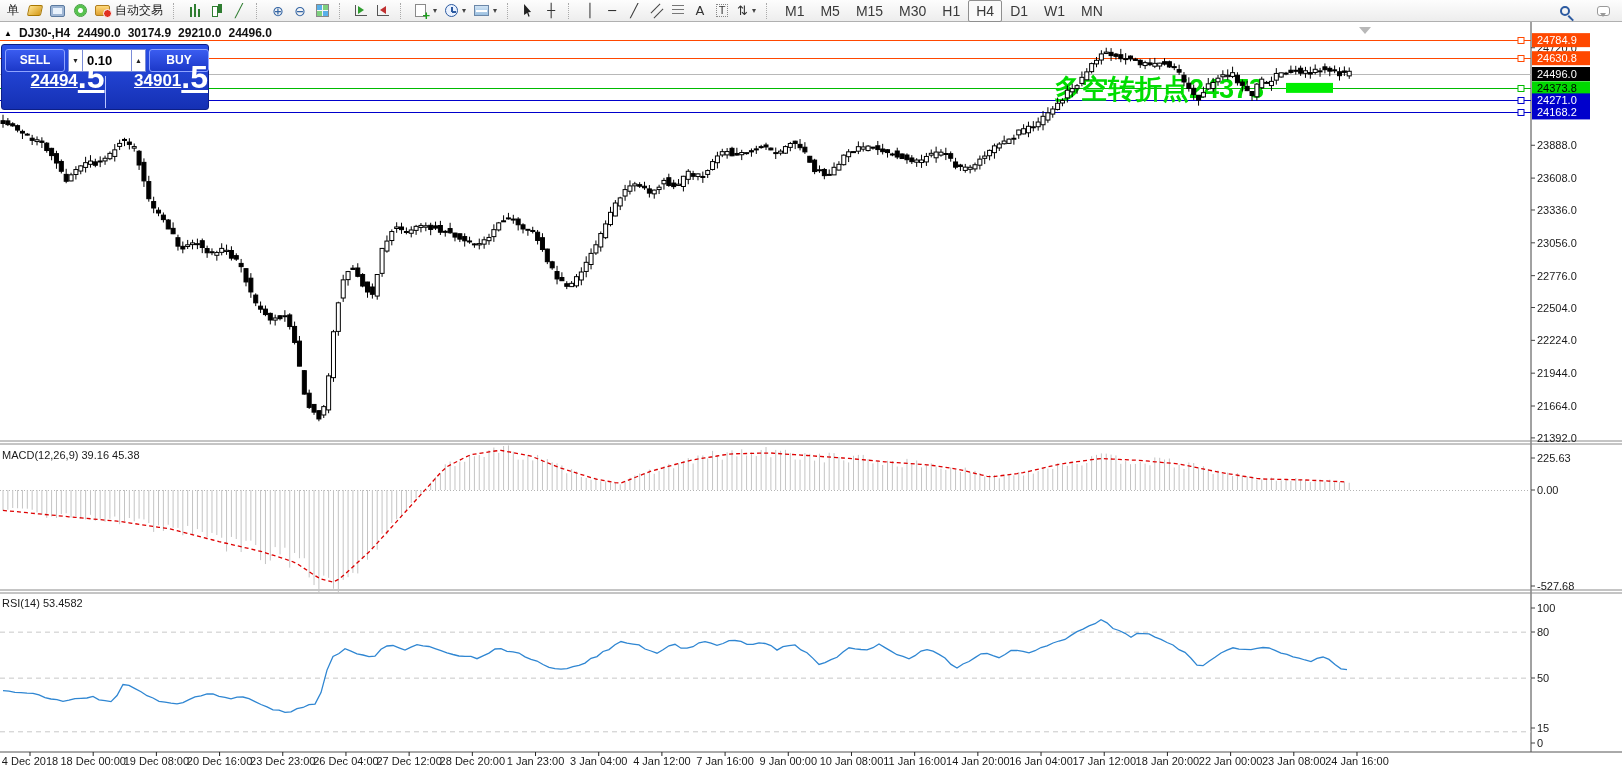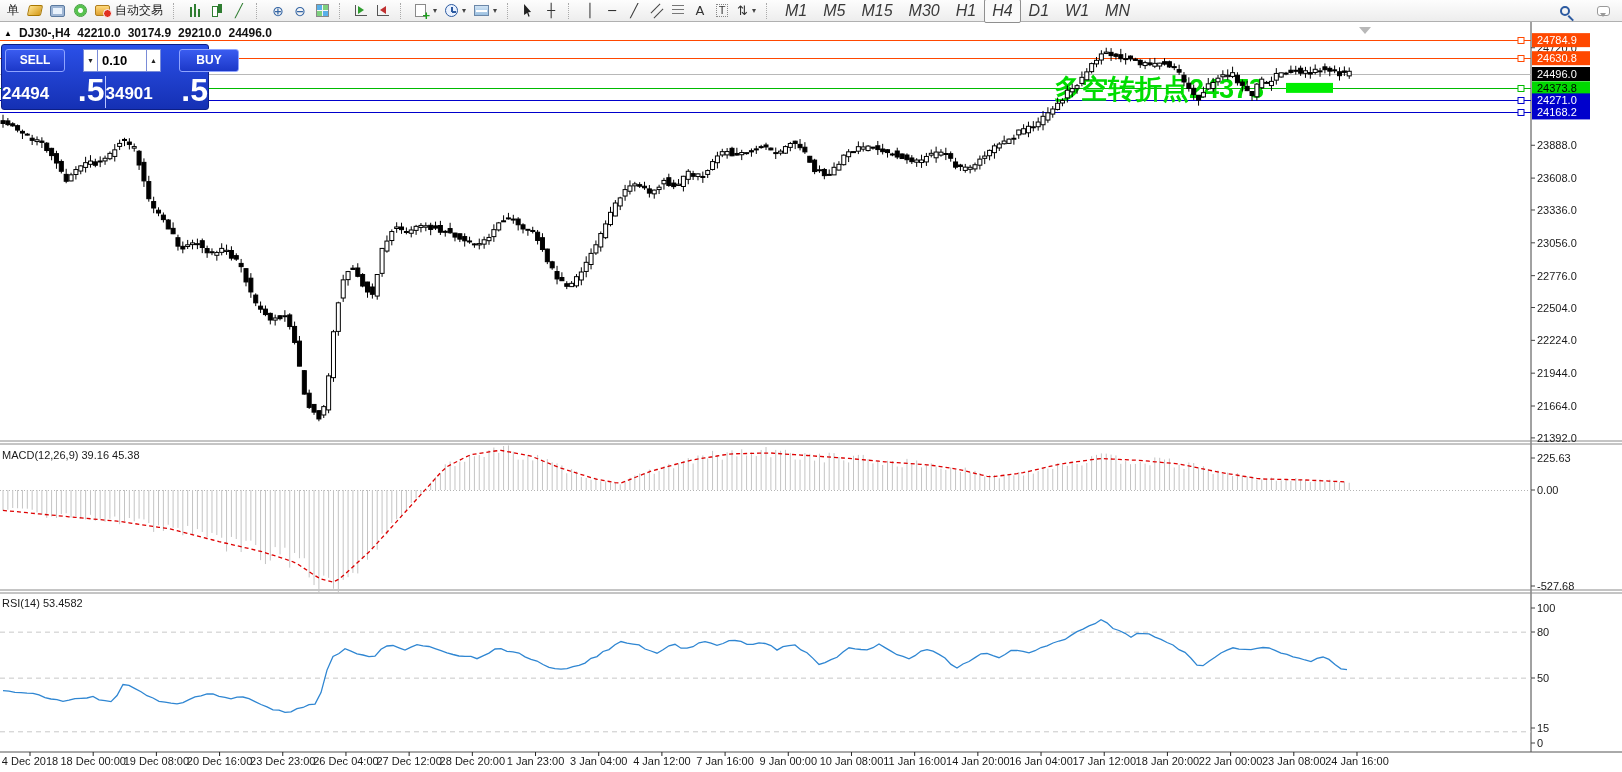--- a/index.html
+++ b/index.html
@@ -11,21 +11,21 @@
   #toolbar { position:absolute; left:0; top:0; width:1622px; height:22px;
     background:linear-gradient(#fdfdfd,#ededed); border-bottom:1px solid #b0b0b0;
     display:flex; align-items:center; padding:0 2px; z-index:30; }
   .tb-group { display:flex; align-items:center; height:22px; }
   .tb-sep { width:7px; height:16px; border-left:1px dotted #aaa; margin:0 4px 0 6px; }
   .tb-btn { display:inline-flex; align-items:center; justify-content:center;
     min-width:22px; height:20px; padding:0 3px; border:1px solid transparent;
     border-radius:2px; cursor:default; color:#333; font-size:12px; gap:3px; }
   .tb-label { font-size:12px; color:#222; white-space:nowrap; }
   .tb-caret { font-size:8px; color:#444; margin-left:1px; }
-  .tf-btn { font-size:16px; color:#3a3a3a; padding:2px 7px; border:1px solid transparent; border-radius:2px;font-style:italic; }
+  .tf-btn { font-size:14px; color:#3a3a3a; padding:2px 7px; border:1px solid transparent; border-radius:2px; }
   .tf-btn.active { background:#fafafa; border:1px solid #8f8f8f; }
   #tb-right { position:absolute; right:8px; top:0; height:22px; display:flex; align-items:center; gap:16px; }
 
   
   .ic { display:inline-block; line-height:1; }
   .g13 { font-size:13px; color:#333; font-family:"DejaVu Sans",sans-serif; }
   .green-glyph { color:#2f7d31; }
   .blue-glyph { color:#3465a4; font-size:14px; }
   .ic-notebook { width:14px;height:11px;background:linear-gradient(135deg,#ffe28a,#d49a1a);border:1px solid #a87700;border-radius:2px;transform:skewX(-12deg); }
   .ic-terminal { width:15px;height:12px;background:#9fb6d4;border:1px solid #5b7aa0;border-radius:2px;position:relative; }
@@ -67,33 +67,33 @@
   .ic-Tbox { font-size:11px;color:#333;border:1px dotted #888;padding:0 2px; }
 
   
   #chart-header { position:absolute; left:4px; top:26px; z-index:10; font-size:12px;
     font-weight:700; color:#111; display:flex; gap:7px; align-items:center; }
   #chart-header .hdr-tri { font-size:8px; color:#000; }
 
   
   #trade-panel { position:absolute; left:1px; top:44px; width:208px; height:66px; z-index:20;
     background:linear-gradient(#2b50e8,#1530b4); border:1px solid #0d1f86; border-radius:3px; }
-  .tp-row { display:flex; align-items:center; height:28px; padding:2px 3px 0 3px; gap:18px; }
+  .tp-row { display:flex; align-items:center; height:28px; padding:2px 3px 0 3px; gap:3px; }
   .tp-btn { flex:0 0 60px; height:23px; background:linear-gradient(#3a5cf0,#1c38c8);
     border:1px solid #8fa4ff; border-radius:3px; color:#fff; font-weight:700;
     font-size:12px; cursor:pointer; font-family:"Liberation Sans",sans-serif; }
   .tp-stepper { flex:1; display:flex; height:23px; }
   .tp-step { width:15px; background:#fff; border:1px solid #7a8cd8; font-size:7px;
     color:#222; cursor:pointer; padding:0; }
   .tp-vol { width:48px; flex:1; border:1px solid #7a8cd8; border-left:none; border-right:none;
     font-size:13px; font-weight:700; padding:0 4px; color:#000;
     font-family:"Liberation Sans",sans-serif; }
   .tp-prices { display:flex; height:36px; margin-top:1px; }
-  .tp-price { flex:1; color:#fff; display:flex; align-items:flex-end; justify-content:space-between;
-    padding-bottom:6px; cursor:pointer; }
+  .tp-price { flex:1; color:#fff; display:flex; align-items:flex-end; justify-content:flex-end;
+    padding-bottom:19px; cursor:pointer;text-decoration:underline; }
   .tp-price .tp-main { font-size:17px; font-weight:700; line-height:1; margin-bottom:2px; }
   .tp-price .tp-big { font-size:32px; font-weight:700; line-height:0.85; }
   .tp-divider { width:1px; background:#b9c4ff; margin:2px 0; }
 
   svg text { font-family:"Liberation Sans",sans-serif; }
 </style>
 </head>
 <body>
 
 <div id="app">
@@ -1757,21 +1757,21 @@
         </span>
         <span class="tb-btn">
           <span class="ic ic-chat"></span>
         </span>
       </div>
     </div>
 
   <div id="chart-header">
     <span class="hdr-tri">▲</span>
     <span>DJ30-,H4</span>
-    <span>42210.0</span>
+    <span>24490.0</span>
     <span>30174.9</span>
     <span>29210.0</span>
     <span>24496.0</span>
   </div>
 
   <div id="trade-panel">
     <div class="tp-row">
       <button class="tp-btn">SELL</button>
       <div class="tp-stepper">
         <button class="tp-step">▼</button>

